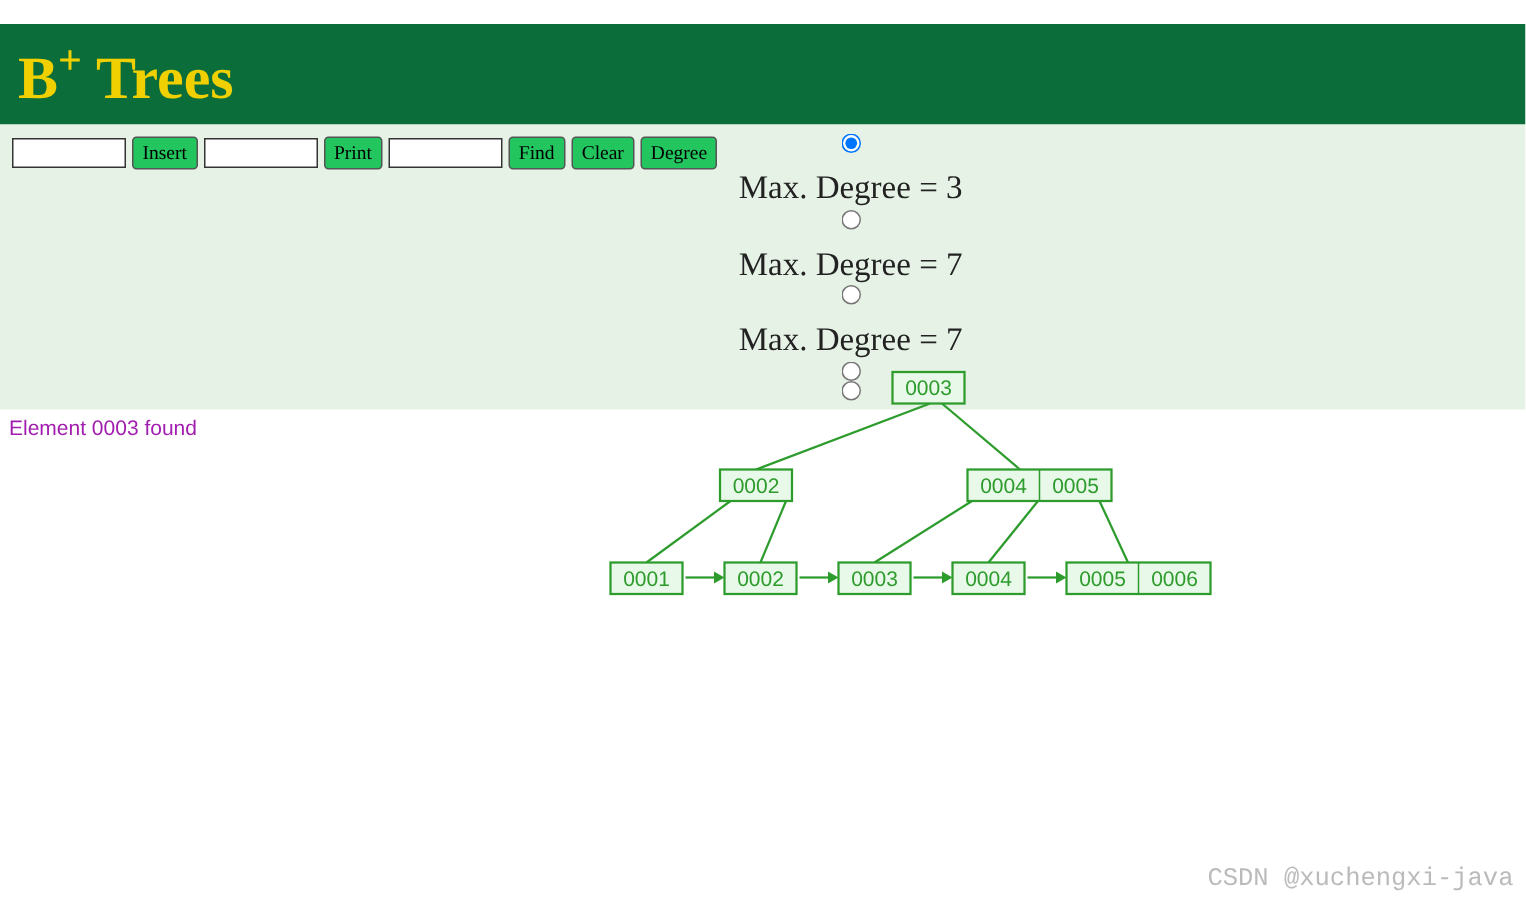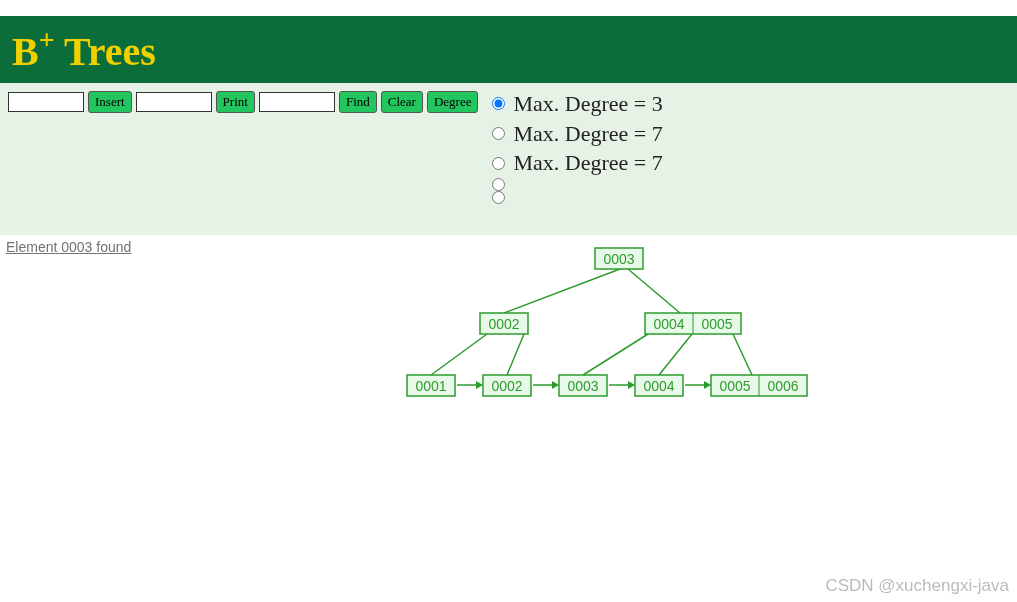--- a/index.html
+++ b/index.html
@@ -58,50 +58,50 @@
       margin-left: 10px;
       font-family: "Times New Roman", serif;
       font-size: 22px;
       color: #222;
     }
     .degree-row {
       display: flex;
       align-items: center;
       gap: 8px;
       line-height: 1.35;
+      flex-direction: column;
     }
     .degree-row input[type="radio"] {
       width: 13px;
       height: 13px;
       cursor: pointer;
     }
     
     .status {
       font-family: "Segoe UI", Arial, sans-serif;
       font-size: 14px;
-      color: #737373;
+      color: #a21caf;
       padding: 4px 6px;
-      text-decoration: underline;
     }
     
     .canvas {
       position: absolute;
       top: 225px;
       left: 0;
       width: 1017px;
       height: 365px;
     }
     
     .watermark {
       position: absolute;
       bottom: 6px;
       right: 8px;
       color: #bbb;
       font-size: 17px;
-      font-family: Liberation Sans, sans-serif;
+      font-family: Liberation Mono, monospace;
     }
   </style>
 </head>
 <body>
 
 <div class="header">
   <span class="header-title">
     <span>B</span><sup>+</sup><span> Trees</span>
   </span>
 </div>

